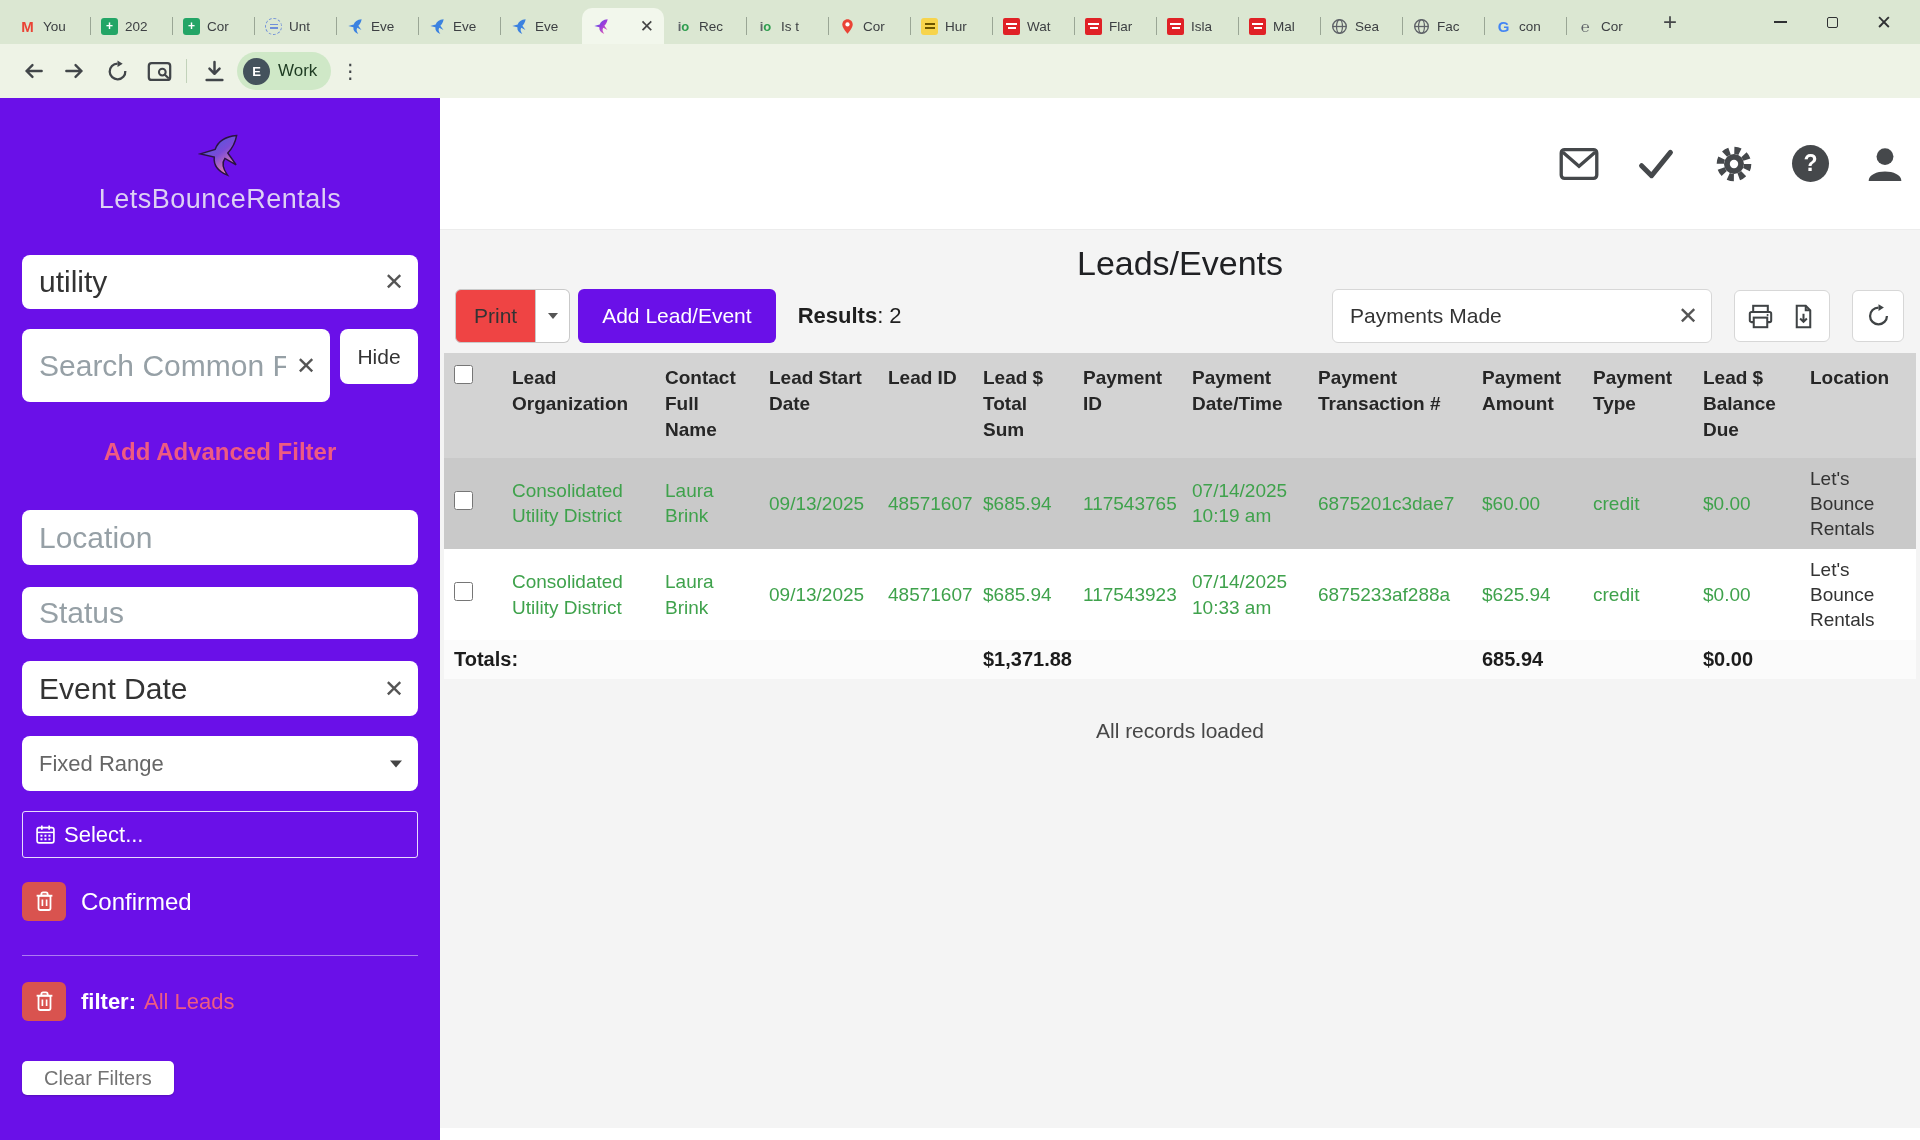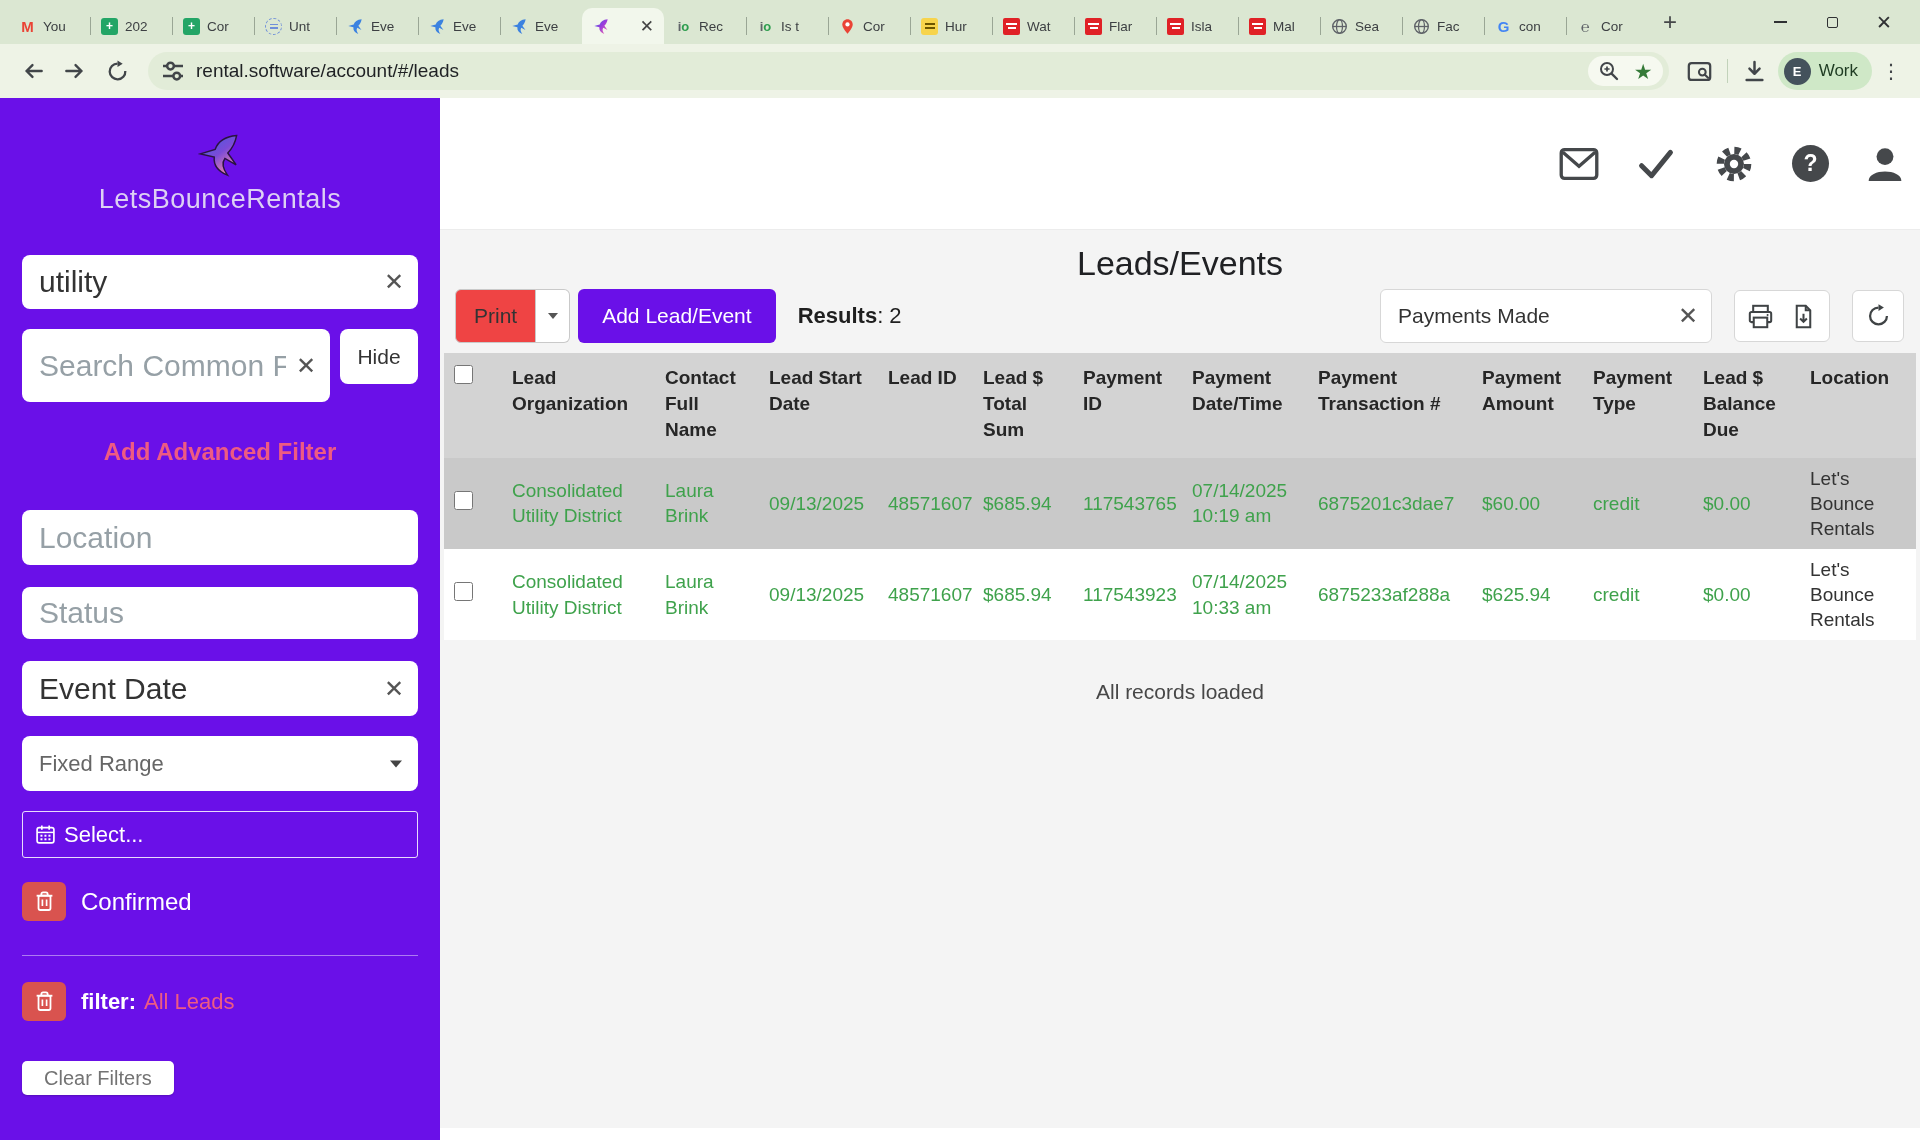--- a/index.html
+++ b/index.html
@@ -95,21 +95,21 @@
   .controls { position:relative; margin-top:6px; height:54px; padding-left:15px; display:flex; align-items:center; }
   .print-group { display:flex; height:54px; }
   .print-btn { background:#ef4444; border:1px solid #c9c9c9; border-radius:6px 0 0 6px; font-family:inherit; font-size:21px; color:#333; padding:0 18px; cursor:pointer; }
   .print-caret { width:34px; background:#fff; border:1px solid #c9c9c9; border-left:none; border-radius:0 6px 6px 0;
     display:flex; align-items:center; justify-content:center; cursor:pointer; }
   .print-caret i { width:0; height:0; border-left:5px solid transparent; border-right:5px solid transparent; border-top:6px solid #555; }
   .add-btn { margin-left:8px; height:54px; padding:0 24px; background:#6a10e8; color:#fff; border:none; border-radius:6px;
     font-family:inherit; font-size:21px; cursor:pointer; }
   .results { margin-left:22px; font-size:22px; color:#1f1f1f; }
   .ctl-right { position:absolute; right:16px; top:0; height:54px; display:flex; align-items:center; gap:22px; }
-  .ctl-right .sfield { margin-top:0; width:332px; height:54px; }
+  .ctl-right .sfield { margin-top:0; width:380px; height:54px; }
   .ctl-right .sfield input { box-shadow:none; border:1px solid #d7d7d7; border-radius:6px; font-size:21px; }
   .icon-group { height:52px; background:#fff; border:1px solid #d7d7d7; border-radius:6px; display:flex; align-items:center; padding:0 12px; gap:16px; }
   .icon-btn { width:52px; height:52px; background:#fff; border:1px solid #d7d7d7; border-radius:6px; display:flex; align-items:center; justify-content:center; cursor:pointer; }
 
   
   table.grid { margin:10px 0 0 4px; border-collapse:collapse; table-layout:fixed; width:1472px; }
   .grid th { background:#d3d3d3; font-size:19px; font-weight:bold; color:#262626; text-align:left;
     vertical-align:top; padding:12px 10px 14px; line-height:1.38; cursor:pointer; }
   .grid td { font-size:19px; padding:8px 10px; line-height:1.32; vertical-align:middle; }
   .grid tr.r1 { background:#c9c9c9; } .grid tr.r2 { background:#fff; }
@@ -281,36 +281,20 @@
     <div class="tb-btn">
       <svg width="26" height="26" viewBox="0 0 24 24">
           <path d="M4 12 H18 M12.5 6.5 L18 12 l-5.5 5.5" stroke="#414549" stroke-width="2.2" fill="none" stroke-linecap="round" stroke-linejoin="round"></path>
         </svg>
     </div>
     <div class="tb-btn">
       <svg width="25" height="25" viewBox="0 0 24 24">
           <path d="M19.5 11.5 A7.5 7.5 0 1 1 12 4.5" fill="none" stroke="#414549" stroke-width="2.2"></path>
           <path d="M12 1.4 L17 4.5 L12 7.6 Z" fill="#414549"></path>
         </svg>
-    </div>
-    <div class="omnibox">
-      <svg width="30" height="30" viewBox="0 0 24 24">
-          <path d="M4 8 h16 M4 16 h16" stroke="#414549" stroke-width="2"></path>
-          <circle cx="10" cy="8" r="2.7" fill="#e2ecd8" stroke="#414549" stroke-width="2"></circle>
-          <circle cx="15" cy="16" r="2.7" fill="#e2ecd8" stroke="#414549" stroke-width="2"></circle>
-        </svg>
-      <span class="omni-url">rental.software/account/#/leads</span>
-      <span class="omni-right">
-        <svg width="22" height="22" viewBox="0 0 22 22">
-            <circle cx="9" cy="9" r="6" stroke="#414549" stroke-width="2" fill="none"></circle>
-            <path d="M13.6 13.6 L19 19" stroke="#414549" stroke-width="2.3" stroke-linecap="round"></path>
-            <path d="M9 6.4 v5.2 M6.4 9 h5.2" stroke="#414549" stroke-width="1.7"></path>
-          </svg>
-        <span class="star">★</span>
-      </span>
     </div>
     <div class="tb-btn">
       <svg width="27" height="27" viewBox="0 0 24 24">
           <rect x="2.5" y="4.5" width="19" height="15" rx="2.5" stroke="#414549" stroke-width="2" fill="none"></rect>
           <circle cx="14.5" cy="12.5" r="3" stroke="#414549" stroke-width="1.8" fill="none"></circle>
           <path d="M16.8 14.8 L19.6 17.6" stroke="#414549" stroke-width="1.9" stroke-linecap="round"></path>
         </svg>
     </div>
     <div class="tb-sep"></div>
     <div class="tb-btn">
@@ -550,20 +534,29 @@
             <td class="green">48571607</td>
             <td class="green">$685.94</td>
             <td class="green">117543923</td>
             <td class="green">07/14/2025 10:33 am</td>
             <td class="green">6875233af288a</td>
             <td class="green">$625.94</td>
             <td class="green">credit</td>
             <td class="green">$0.00</td>
             <td class="dark">Let's Bounce Rentals</td>
           </tr>
+          <tr class="totals">
+            <td colspan="5">Totals:</td>
+            <td>$1,371.88</td>
+            <td colspan="3"></td>
+            <td>685.94</td>
+            <td></td>
+            <td>$0.00</td>
+            <td></td>
+          </tr>
         </tbody>
           </table>
 
         <div class="loaded">All records loaded</div>
       </div>
 
       <div class="bottom-strip"></div>
     </div>
   </div>
 </div>

